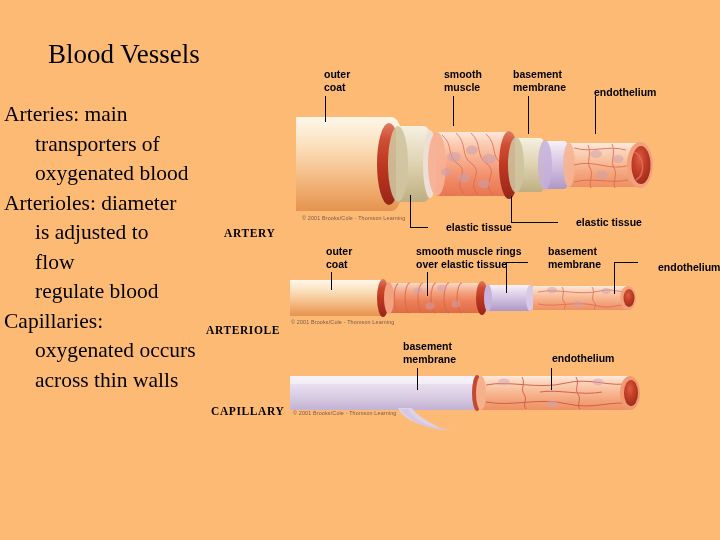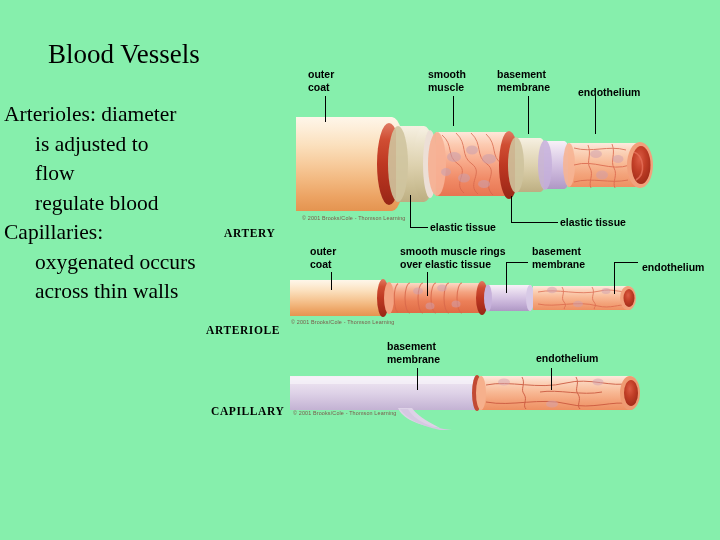--- a/index.html
+++ b/index.html
@@ -1,18 +1,18 @@
 <!DOCTYPE html>
 <html><head>
 <meta charset="utf-8">
 <style>
   html,body{margin:0;padding:0;background:#fff;}
   body{width:720px;height:540px;overflow:hidden;
        font-family:"Liberation Serif", serif; color:#000;}
-  #stage{position:relative;width:720px;height:540px;background:#86efac;}
+  #stage{position:relative;width:720px;height:540px;background:#fdba74;}
 
   
   #slide-title{
     position:absolute;left:48px;top:38px;
     font-family:"Liberation Serif", serif;
     font-size:27px;line-height:32px;color:#000;white-space:nowrap;
   }
   #bullets{
     position:absolute;left:4px;top:100px;width:230px;
     font-family:"Liberation Serif", serif;
@@ -31,21 +31,21 @@
   }
   #name-artery{left:224px;top:227px;font-family:Liberation Serif, serif;}
   #name-arteriole{left:206px;top:324px;}
   #name-capillary{left:211px;top:405px;}
 
   
   .callout{
     position:absolute;
     font-family:"Liberation Sans", sans-serif;
     font-weight:bold;font-size:10.5px;line-height:12.5px;
-    color:#000;white-space:pre-line;
+    color:#000;white-space:pre-line;margin-left:16px;
   }
   
   .lead-v{position:absolute;width:1px;background:#000;}
   .lead-h{position:absolute;height:1px;background:#000;}
 
   
   .copyright{
     position:absolute;
     font-family:"Liberation Sans", sans-serif;
     font-size:5.4px;letter-spacing:.15px;
@@ -61,20 +61,25 @@
 </style>
 </head>
 <body>
 
 <div id="stage">
 
   <div id="slide-title">Blood Vessels</div>
 
   <div id="bullets">
 
+    <div class="bullet">
+      <span class="lead">Arteries: main</span>
+      <span class="cont">transporters of</span>
+      <span class="cont">oxygenated blood</span>
+    </div>
 
     <div class="bullet">
       <span class="lead">Arterioles: diameter</span>
       <span class="cont">is adjusted to</span>
       <span class="cont">flow</span>
       <span class="cont">regulate blood</span>
     </div>
 
     <div class="bullet">
       <span class="lead">Capillaries:</span>

